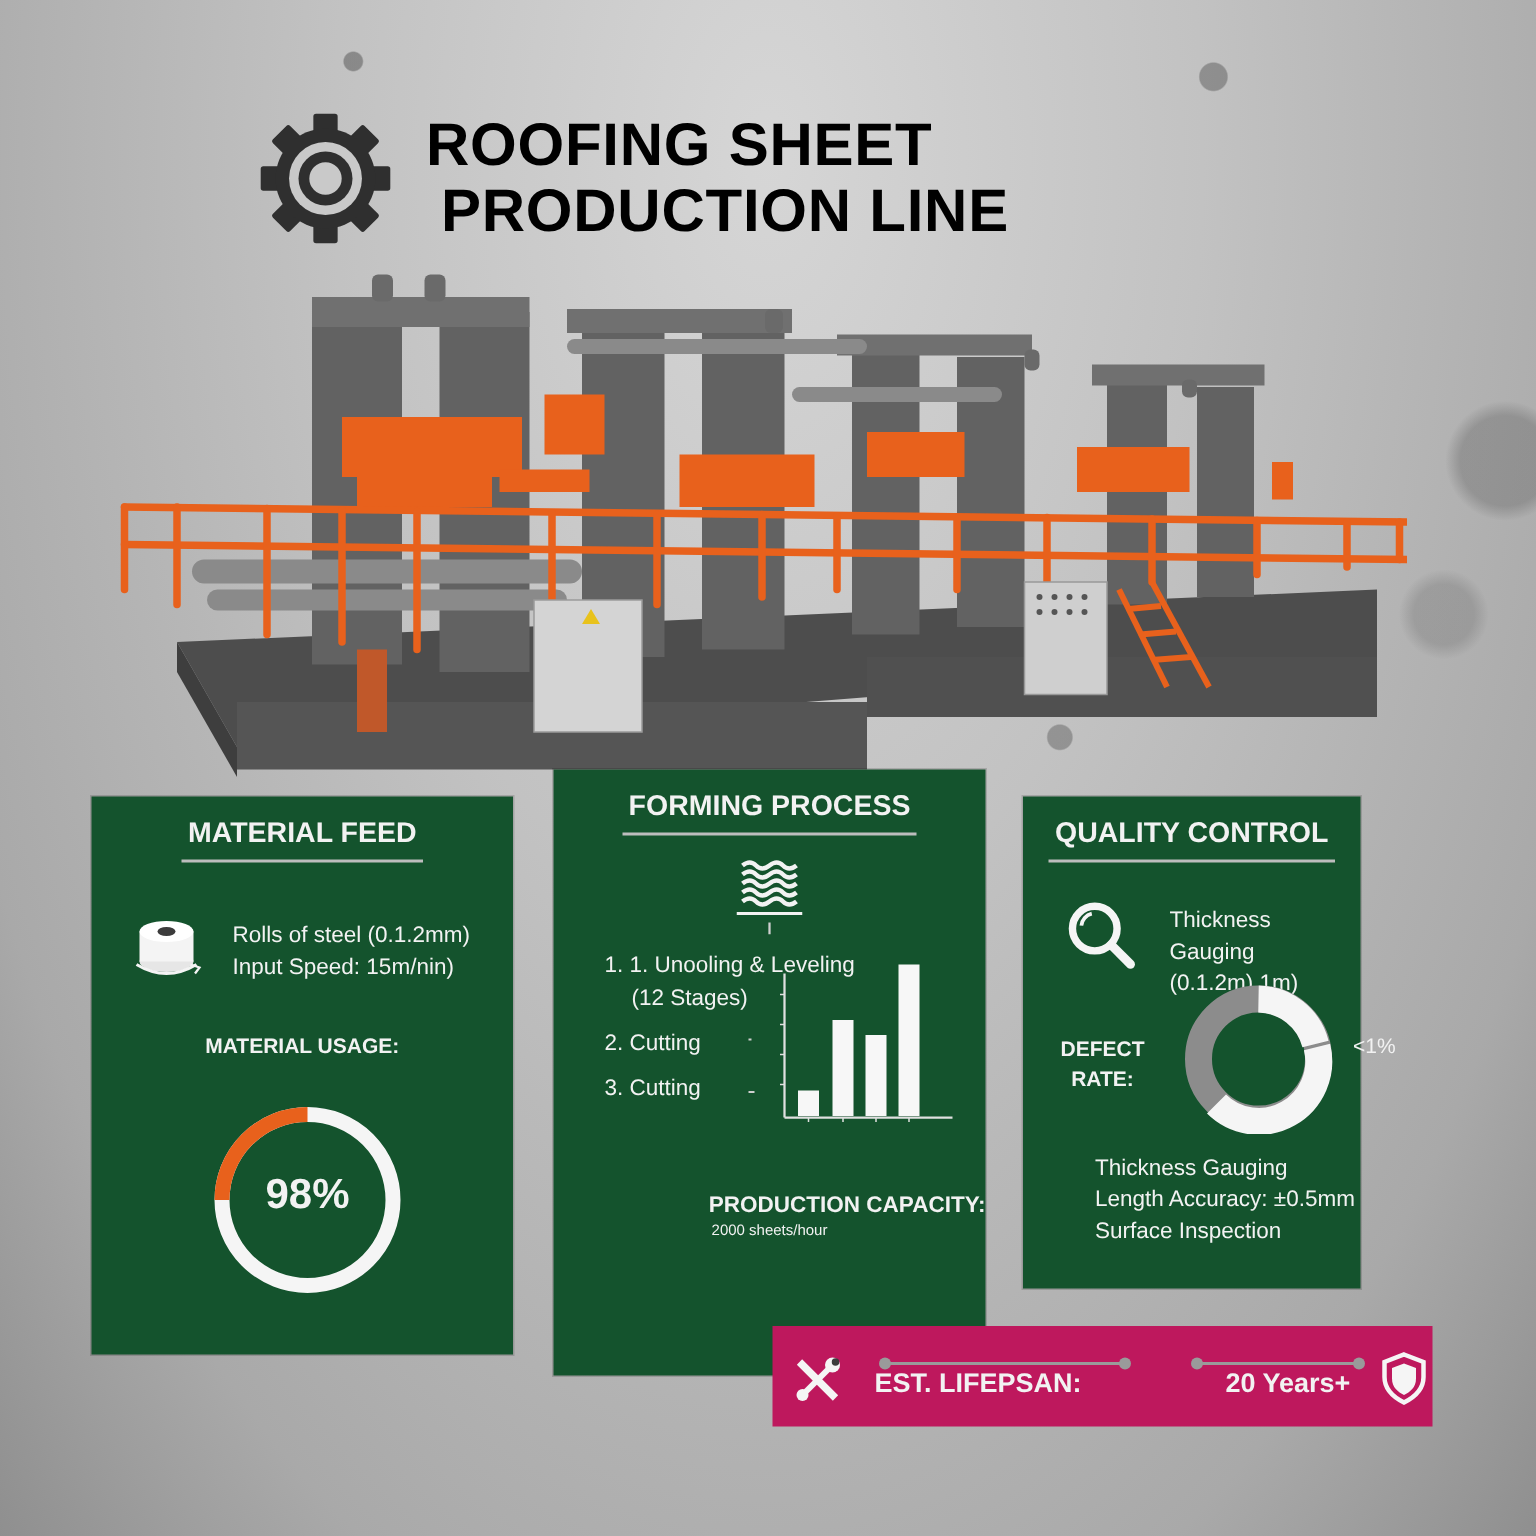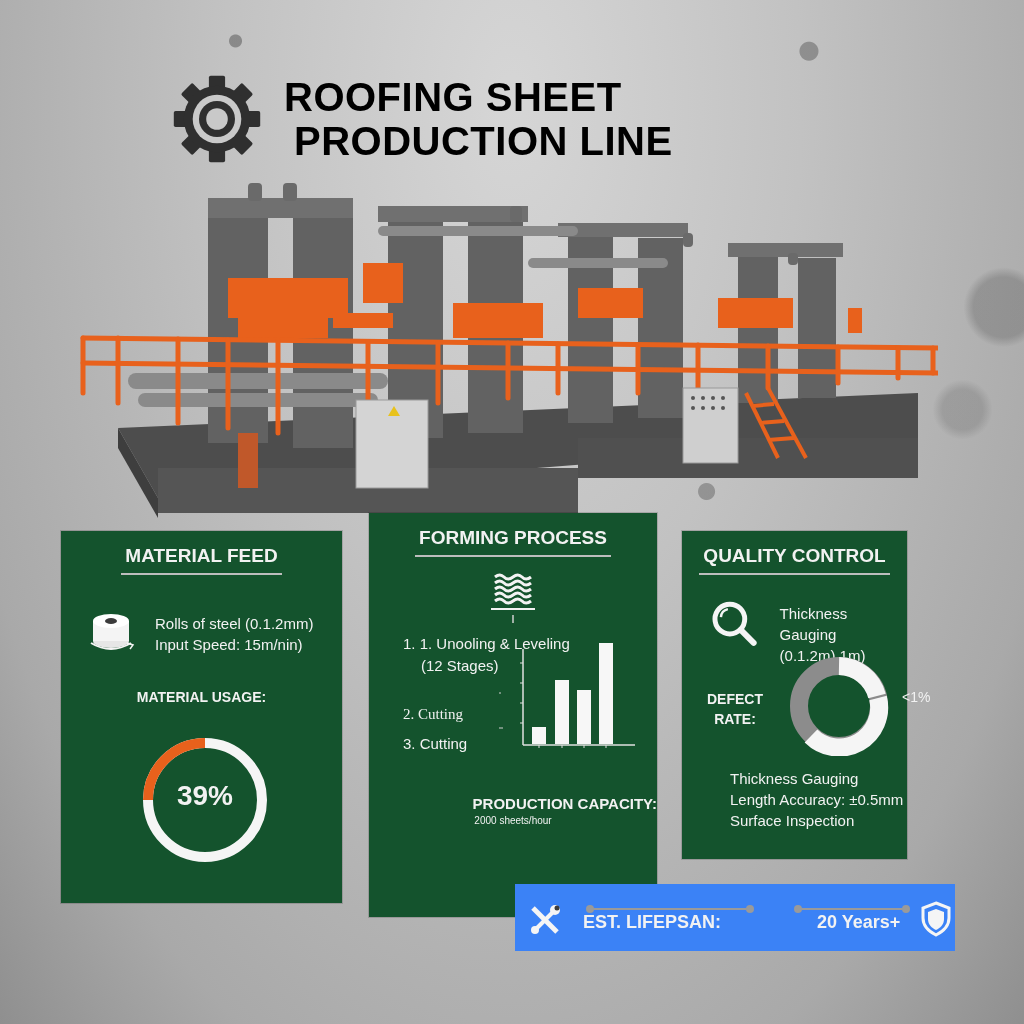--- a/index.html
+++ b/index.html
@@ -49,21 +49,21 @@
   .cap-val{position:absolute;left:0;right:0;top:302px;text-align:center;font-size:10px;}
 
   .qc-row{position:absolute;left:28px;top:68px;display:flex;align-items:flex-start;gap:20px;}
   .qc-text{font-size:15px;line-height:21px;padding-top:4px;}
   .defect-label{position:absolute;left:18px;top:158px;text-align:center;font-weight:700;font-size:14px;line-height:20px;width:70px;}
   .donut{position:absolute;left:107px;top:125px;width:100px;height:100px;}
   .defect-val{position:absolute;left:220px;top:158px;font-size:14px;}
   .qc-list{position:absolute;left:48px;top:237px;font-size:15px;line-height:21px;}
 
   
-  .lifebar{position:absolute;left:515px;top:884px;width:440px;height:67px;background:#3b82f6;color:#f2f2f2;}
+  .lifebar{position:absolute;left:515px;top:884px;width:440px;height:67px;background:#be185d;color:#f2f2f2;}
   .life-tools{position:absolute;left:14px;top:20px;}
   .life-label{position:absolute;left:68px;top:28px;font-weight:700;font-size:18px;}
   .life-val{position:absolute;left:302px;top:28px;font-weight:700;font-size:18px;}
   .life-line{position:absolute;height:2px;background:#9a9a9a;top:24px;}
   .life-line::before,.life-line::after{content:"";position:absolute;top:-3px;width:8px;height:8px;border-radius:50%;background:#9a9a9a;}
   .life-line::before{left:-4px;} .life-line::after{right:-4px;}
   .ll1{left:75px;width:160px;} .ll2{left:283px;width:108px;}
   .life-shield{position:absolute;left:406px;top:17px;}
 </style>
 </head>
@@ -208,21 +208,21 @@
       <div>Rolls of steel (0.1.2mm)</div>
       <div>Input Speed: 15m/nin)</div>
     </div>
   </div>
   <div class="usage-label">MATERIAL USAGE:</div>
   <div class="ring-wrap">
     <svg width="128" height="128" viewBox="0 0 128 128">
       <circle cx="64" cy="64" r="57" fill="none" stroke="#f5f5f5" stroke-width="10"></circle>
       <path d="M64 7 A57 57 0 0 0 7 64" fill="none" stroke="#e8611c" stroke-width="10"></path>
     </svg>
-    <div class="ring-val">39%</div>
+    <div class="ring-val">98%</div>
   </div>
 </div>
 
 <div class="panel p2">
   <div class="panel-title">
     <span>FORMING PROCESS</span>
   </div>
   <svg class="form-icon" width="44" height="52" viewBox="0 0 44 52">
     <g stroke="#f2f2f2" stroke-width="3" fill="none">
       <path d="M4 6 q5 -4 9 0 t9 0 t9 0 t9 0"></path>
@@ -233,21 +233,21 @@
     </g>
     <line x1="0" y1="38" x2="44" y2="38" stroke="#f2f2f2" stroke-width="2"></line>
     <line x1="22" y1="44" x2="22" y2="52" stroke="#d0d0d0" stroke-width="1.5"></line>
   </svg>
   <div class="steps">
     <div class="row">
       <span>1.</span>
       <span>1. Unooling &amp; Leveling</span>
     </div>
     <div class="row" style="padding-left:18px;">(12 Stages)</div>
-    <div class="row" style="margin-top:26px;font-family:Liberation Serif, serif;">
+    <div class="row" style="margin-top:8px;">
       <span>2.</span>
       <span>Cutting</span>
     </div>
     <div class="row" style="margin-top:8px;">
       <span>3.</span>
       <span>Cutting</span>
     </div>
   </div>
   <svg class="bar-chart" viewBox="0 0 140 115">
     <g stroke="#cfcfcf" stroke-width="1.2" fill="none">

